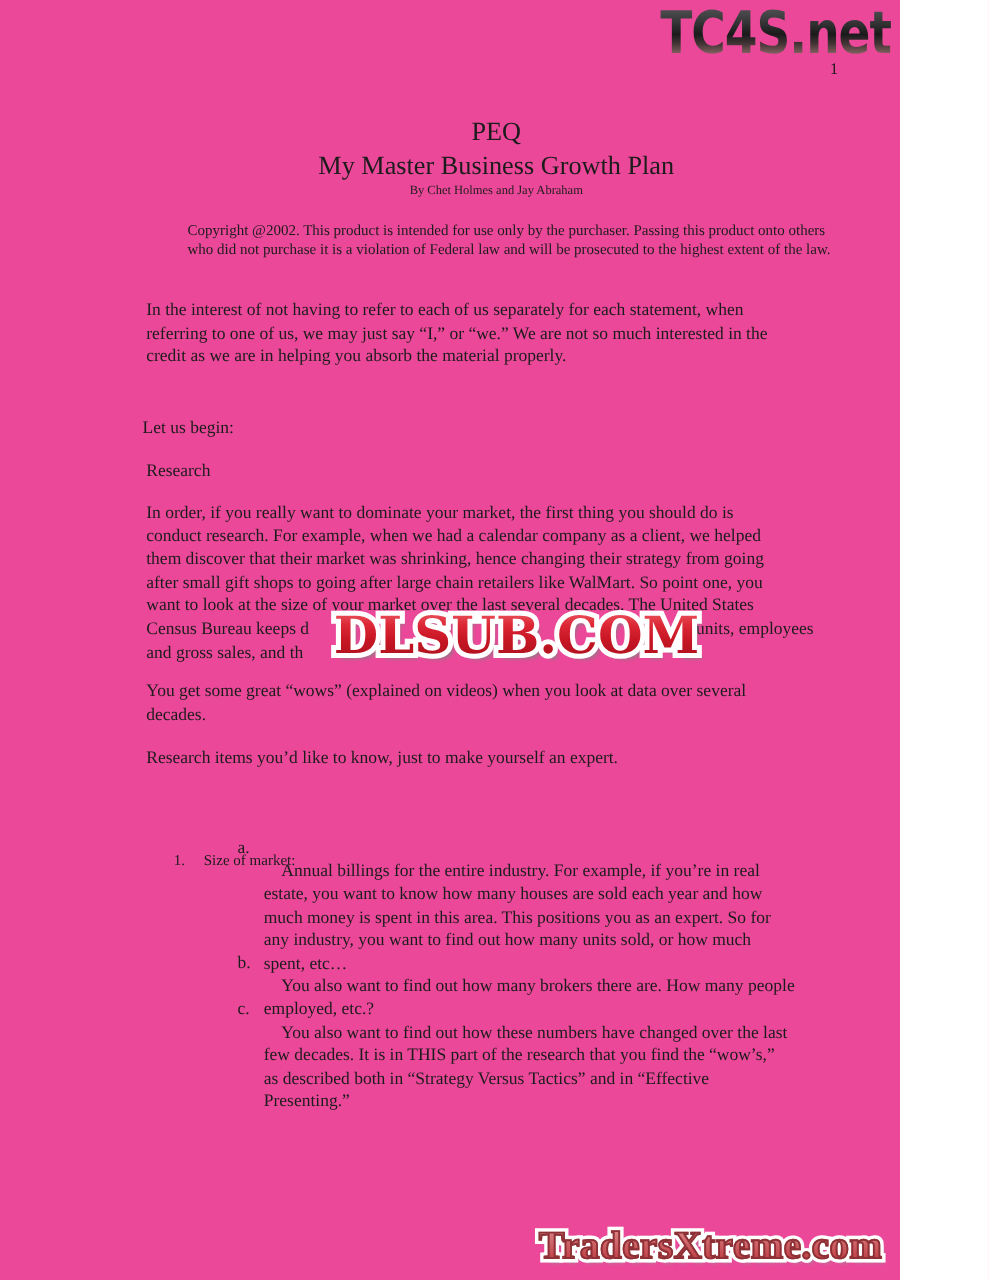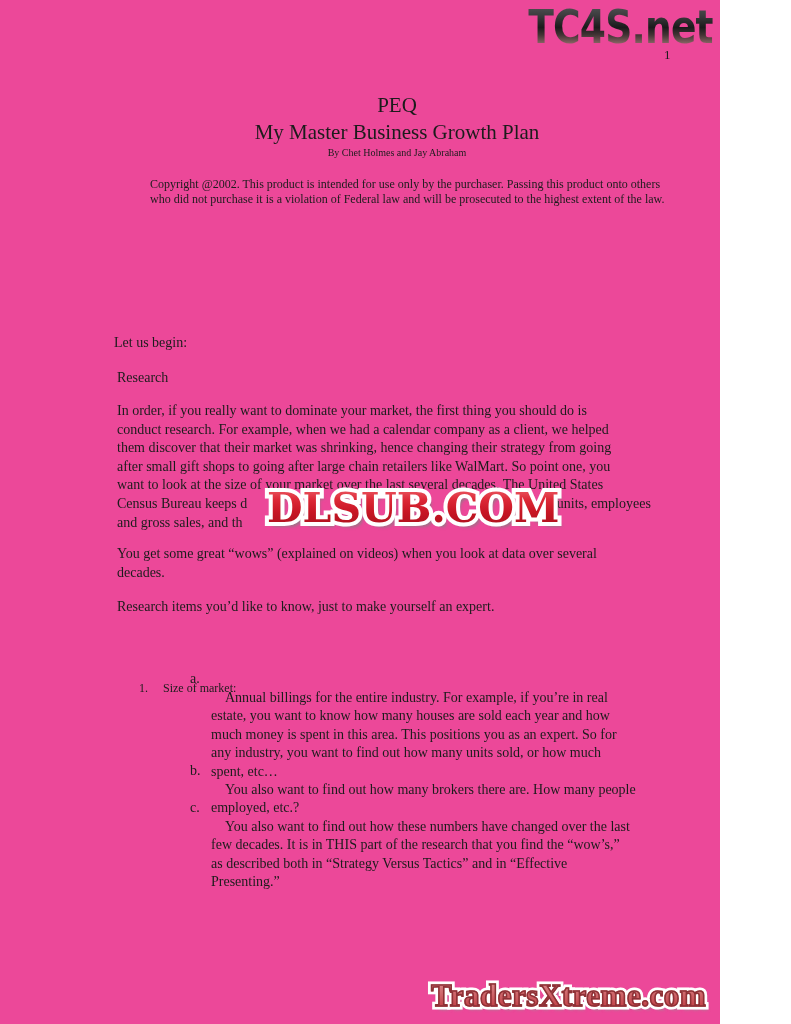--- a/index.html
+++ b/index.html
@@ -88,20 +88,23 @@
 
   <div class="pagenum">1</div>
 
   <div class="title-line" style="top:119px;">My Master Business Growth Plan</div>
   <div class="title-line" style="top:92px;">PEQ</div>
   <div class="byline" style="top:147px;">By Chet Holmes and Jay Abraham</div>
 
   <div class="abs small-text lines" style="left:117px;top:177px;margin-left:33px;">Copyright @2002. This product is intended for use only by the purchaser. Passing this product onto others
 who did not purchase it is a violation of Federal law and will be prosecuted to the highest extent of the law.</div>
 
+  <div class="abs body-text lines" style="left:117px;top:240px;">In the interest of not having to refer to each of us separately for each statement, when
+referring to one of us, we may just say “I,” or “we.” We are not so much interested in the
+credit as we are in helping you absorb the material properly.</div>
 
   <div class="abs body-text" style="left:114px;top:334px;">Let us begin:</div>
 
   <div class="abs body-text" style="left:117px;top:369px;">Research</div>
 
   <div class="abs body-text lines" style="left:117px;top:402px;">In order, if you really want to dominate your market, the first thing you should do is
 conduct research. For example, when we had a calendar company as a client, we helped
 them discover that their market was shrinking, hence changing their strategy from going
 after small gift shops to going after large chain retailers like WalMart. So point one, you
 want to look at the size of your market over the last several decades. The United States

